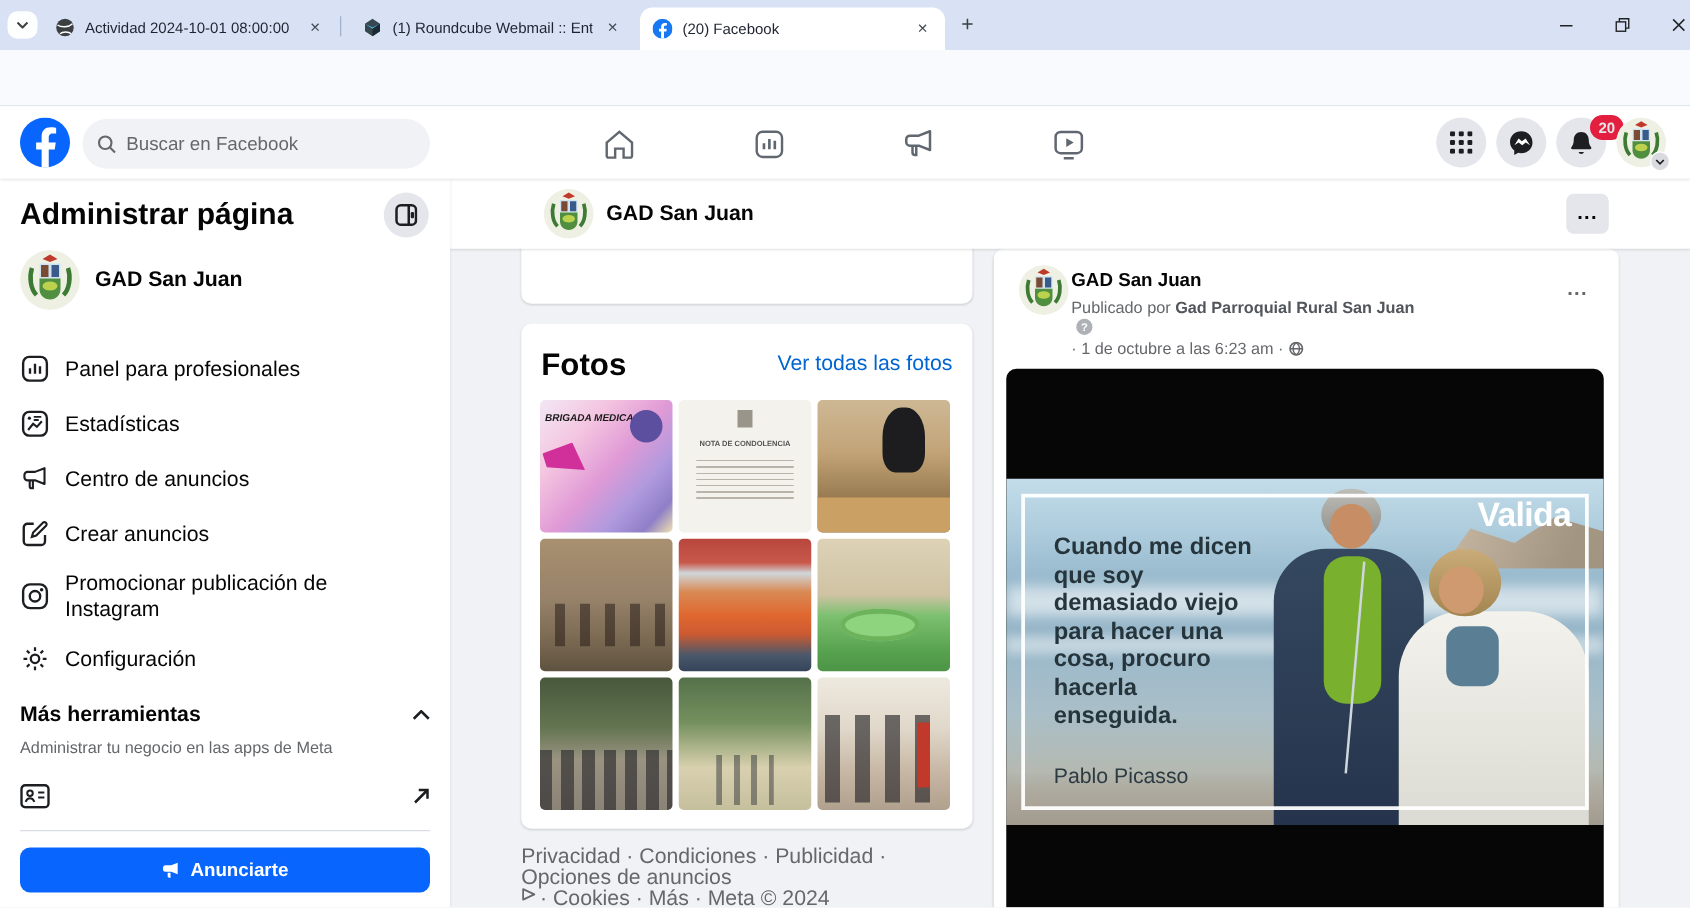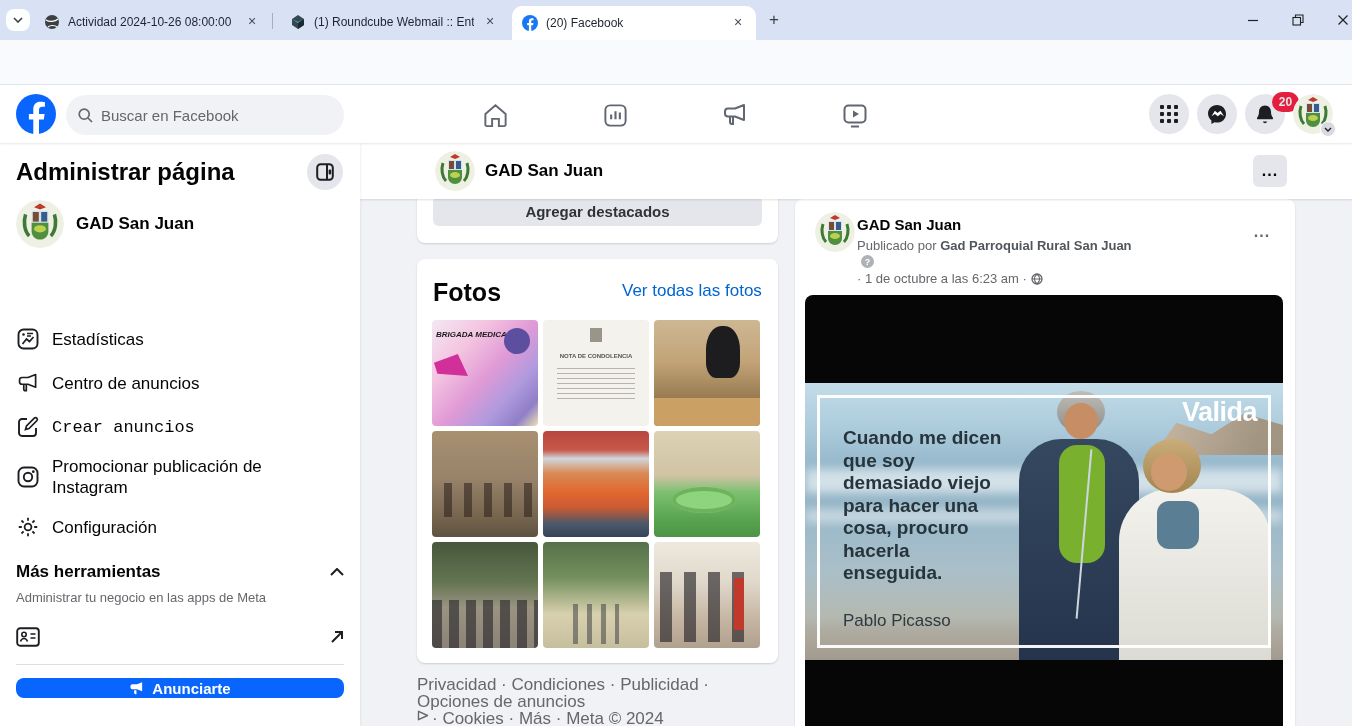--- a/index.html
+++ b/index.html
@@ -46,21 +46,21 @@
   .sb-collapse { left:307px; top:11px; width:36px; height:36px; border-radius:50%; background:#e4e6eb; display:flex; align-items:center; justify-content:center; }
   .sb-page { left:16px; top:57px; width:328px; height:48px; display:flex; align-items:center; }
   .sb-page .nm { font-size:17px; font-weight:600; color:#050505; margin-left:12px; }
   .sb-row { left:16px; width:328px; display:flex; align-items:center; }
   .sb-row .ic { width:24px; height:24px; flex:0 0 24px; display:flex; align-items:center; justify-content:center; }
   .sb-row .lb { font-size:17px; font-weight:500; color:#050505; margin-left:12px; line-height:21px; }
   .sb-more-hd { left:16px; top:419px; width:328px; display:flex; align-items:center; justify-content:space-between; }
   .sb-more-hd .t { font-size:17px; font-weight:600; color:#050505; }
   .sb-more-sub { left:16px; top:447px; font-size:13px; color:#65676b; }
   .sb-divider { left:16px; top:521px; width:328px; height:1px; background:#dadde1; }
-  .sb-adbtn { left:16px; top:535px; width:328px; height:20px; background:#0866ff; border-radius:8px; display:flex; align-items:center; justify-content:center; gap:7px; color:#fff; font-size:15px; font-weight:600; }
+  .sb-adbtn { left:16px; top:535px; width:328px; height:36px; background:#0866ff; border-radius:8px; display:flex; align-items:center; justify-content:center; gap:7px; color:#fff; font-size:15px; font-weight:600; }
 
   
   .main-bg { left:360px; top:143px; width:992px; height:583px; background:#f0f2f5; }
   .page-sticky { left:360px; top:143px; width:992px; height:56px; background:#fff; box-shadow:0 1px 2px rgba(0,0,0,.12); z-index:5; display:flex; align-items:center; }
   .page-sticky .av { margin-left:75px; }
   .page-sticky .nm { font-size:17px; font-weight:700; color:#050505; margin-left:10px; }
   .hdr-more { left:1253px; top:155px; width:34px; height:32px; background:#e4e6eb; border-radius:6px; display:flex; align-items:center; justify-content:center; z-index:6; color:#050505; font-weight:700; letter-spacing:1px; }
 
   .card { background:#fff; border-radius:8px; box-shadow:0 1px 2px rgba(0,0,0,.15); }
   .card-featured { left:417px; top:160px; width:361px; height:83px; }
@@ -141,21 +141,21 @@
       <svg width="10" height="6" viewBox="0 0 10 6">
           <path d="M1 1l4 4 4-4" stroke="#3c4043" stroke-width="1.6" fill="none"></path>
         </svg>
     </div>
 
     <div class="abs tab inactive1">
       <svg class="fav" viewBox="0 0 16 16">
           <circle cx="8" cy="8" r="7" fill="#3c4043"></circle>
           <path d="M2 6c3 2 9 2 12-1M4 13c2-2 7-2 9 0" stroke="#fff" stroke-width="1.2" fill="none"></path>
         </svg>
-      <span class="t-title">Actividad 2024-10-26 08:00:00</span>
+      <span class="t-title">Actividad 2024-10-01 08:00:00</span>
       <span class="t-close">×</span>
     </div>
     <div class="abs tab-sep" style="left:272px;"></div>
 
     <div class="abs tab inactive2">
       <svg class="fav" viewBox="0 0 16 16">
           <path d="M8 1l6 4v6l-6 4-6-4V5z" fill="#37474f"></path>
           <path d="M2 5l6 4 6-4-6 3z" fill="#4fc3f7"></path>
           <path d="M8 9v6l6-4V5z" fill="#1a2a33"></path>
         </svg>
@@ -349,41 +349,50 @@
           <rect x="13" y="9" width="14" height="10" fill="#cfe3f2"></rect>
           <rect x="14" y="10" width="5" height="8" fill="#7a4a32"></rect>
           <rect x="21" y="10" width="5" height="8" fill="#3a5a8a"></rect>
           <path d="M13 19h14v7c0 4-3 7-7 7s-7-3-7-7z" fill="#4f8f3f"></path>
           <ellipse cx="20" cy="24" rx="5" ry="3" fill="#bcd24e"></ellipse>
           <path d="M15 6l5-3 5 3-5 2z" fill="#c03a2b"></path>
         </svg>
       <span class="nm">GAD San Juan</span>
     </div>
 
+    <div class="abs sb-row" style="top:130px; height:44px;">
+      <span class="ic">
+          <svg width="24" height="24" viewBox="0 0 24 24">
+            <rect x="2.5" y="2.5" width="19" height="19" rx="5" fill="none" stroke="#1c1e21" stroke-width="1.9"></rect>
+            <path d="M8 16v-4.5M12 16V8M16 16v-6" stroke="#1c1e21" stroke-width="1.9"></path>
+          </svg>
+        </span>
+      <span class="lb">Panel para profesionales</span>
+    </div>
     <div class="abs sb-row" style="top:174px; height:44px;">
       <span class="ic">
           <svg width="24" height="24" viewBox="0 0 24 24">
             <rect x="2.5" y="2.5" width="19" height="19" rx="5" fill="none" stroke="#1c1e21" stroke-width="1.9"></rect>
             <circle cx="7.5" cy="7.5" r="1.3" fill="#1c1e21"></circle>
             <path d="M11 6.5h6M11 9h4" stroke="#1c1e21" stroke-width="1.5"></path>
             <path d="M6.5 17l4-5 3 2.5 4-4.5" fill="none" stroke="#1c1e21" stroke-width="1.7"></path>
           </svg>
         </span>
       <span class="lb">Estadísticas</span>
     </div>
     <div class="abs sb-row" style="top:218px; height:44px;">
       <span class="ic">
           <svg width="24" height="22" viewBox="0 0 28 26">
             <path d="M23 3v15l-9-3.5H7a3 3 0 0 1-3-3v-2a3 3 0 0 1 3-3h7z" fill="none" stroke="#1c1e21" stroke-width="2" stroke-linejoin="round"></path>
             <path d="M9 15v5a2 2 0 0 0 2 2h1v-7" fill="none" stroke="#1c1e21" stroke-width="2"></path>
           </svg>
         </span>
       <span class="lb">Centro de anuncios</span>
     </div>
-    <div class="abs sb-row" style="top:262px; height:44px;font-family:Liberation Mono, monospace;">
+    <div class="abs sb-row" style="top:262px; height:44px;">
       <span class="ic">
           <svg width="24" height="24" viewBox="0 0 24 24">
             <path d="M20 13v5a3 3 0 0 1-3 3H6a3 3 0 0 1-3-3V7a3 3 0 0 1 3-3h5" fill="none" stroke="#1c1e21" stroke-width="1.9"></path>
             <path d="M9.5 14.5l1-3.5 8-8a1.8 1.8 0 0 1 2.5 2.5l-8 8z" fill="none" stroke="#1c1e21" stroke-width="1.7"></path>
           </svg>
         </span>
       <span class="lb">Crear anuncios</span>
     </div>
     <div class="abs sb-row" style="top:306px; height:56px;">
       <span class="ic">
@@ -434,21 +443,20 @@
           <path d="M23 2v16l-9-3.5H6a3.5 3.5 0 0 1-3.5-3.5v-2A3.5 3.5 0 0 1 6 5.5h8z" fill="#fff"></path>
           <path d="M9 16v5a2 2 0 0 0 2 2h2v-7z" fill="#fff"></path>
         </svg>
       <span>Anunciarte</span>
     </div>
   </div>
 
   <div class="abs main-bg"></div>
 
   <div class="abs card card-featured"></div>
-  <div class="abs btn-featured">Agregar destacados</div>
 
   <div class="abs page-sticky">
     <svg class="crest av" width="40" height="40" viewBox="0 0 40 40">
         <circle cx="20" cy="20" r="20" fill="#eef0e4"></circle>
         <path d="M8 12c-2 6-1 14 3 18M32 12c2 6 1 14-3 18" stroke="#3d7a34" stroke-width="3" fill="none"></path>
         <rect x="13" y="9" width="14" height="10" fill="#cfe3f2"></rect>
         <rect x="14" y="10" width="5" height="8" fill="#7a4a32"></rect>
         <rect x="21" y="10" width="5" height="8" fill="#3a5a8a"></rect>
         <path d="M13 19h14v7c0 4-3 7-7 7s-7-3-7-7z" fill="#4f8f3f"></path>
         <ellipse cx="20" cy="24" rx="5" ry="3" fill="#bcd24e"></ellipse>

